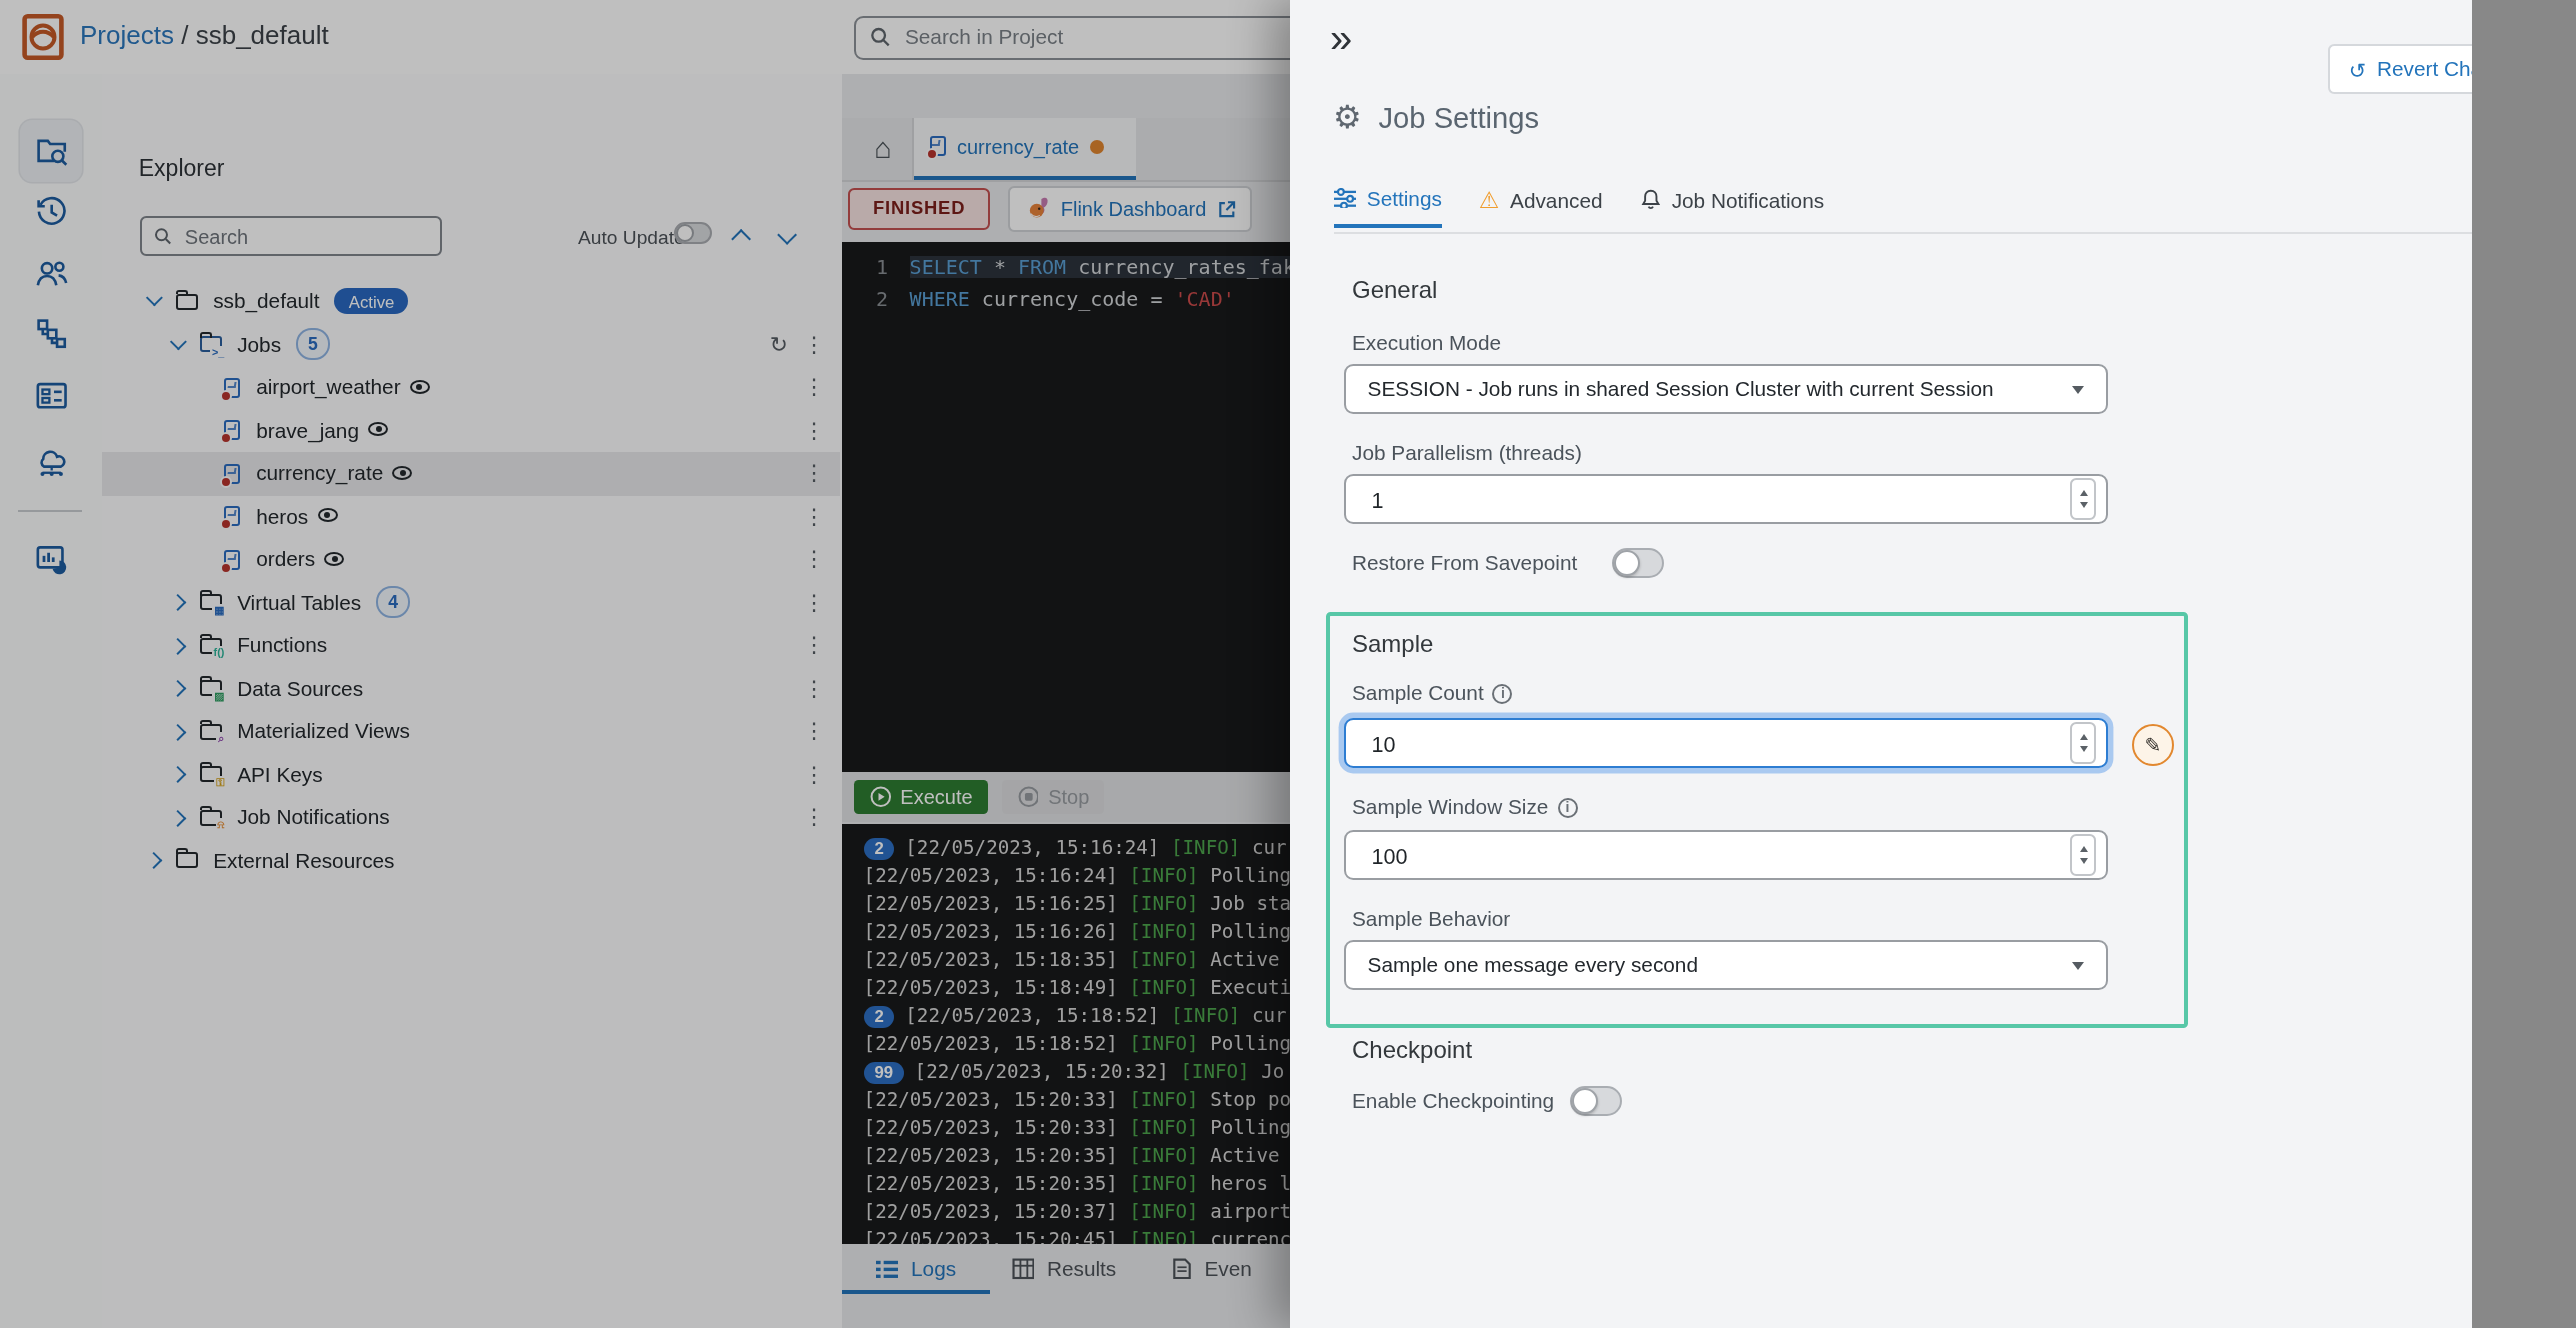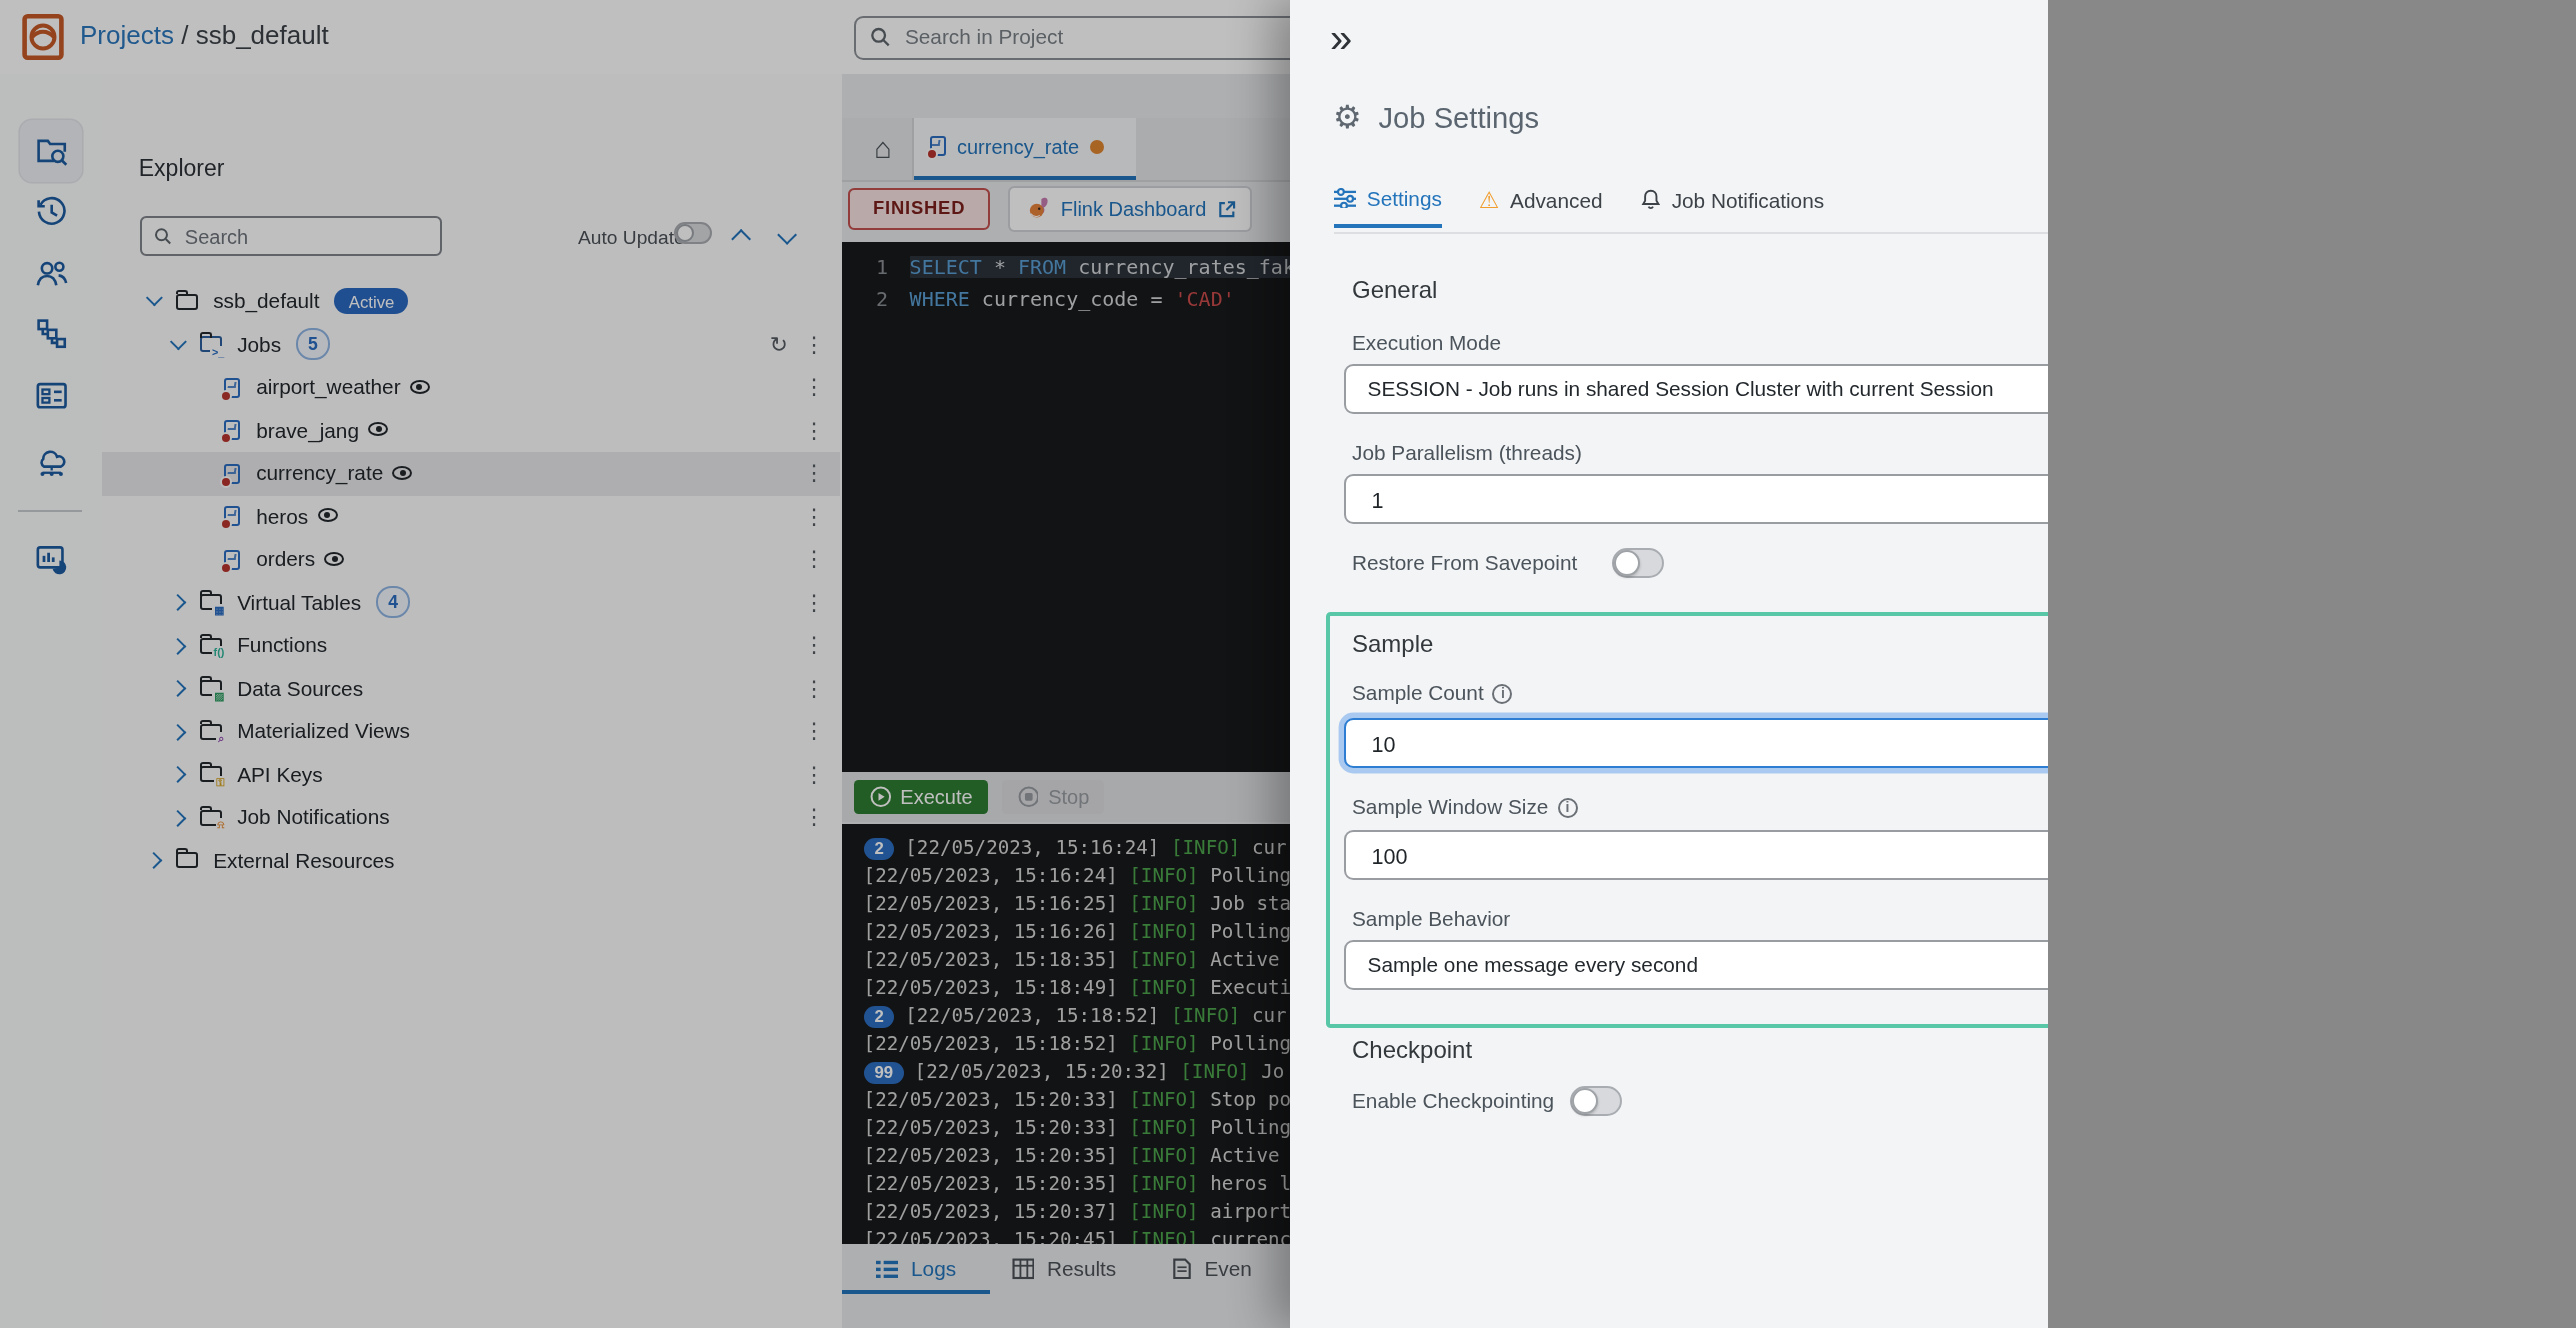--- a/index.html
+++ b/index.html
@@ -1,16 +1,16 @@
 <!DOCTYPE html>
 <html style="font-size:12.3px"><head>
 <meta charset="utf-8">
 <style>
   html,body{margin:0;padding:0;background:#888;}
-  .viewport{position:relative;width:2048px;height:1329px;overflow:hidden;background:#eceef0;}
+  .viewport{position:relative;width:2472px;height:1329px;overflow:hidden;background:#eceef0;}
   .stage{position:absolute;left:0;top:0;width:1288px;height:664px;transform:scale(2);transform-origin:0 0;
          font-family:"Liberation Sans",sans-serif;background:#eef0f2;overflow:hidden;}
   
   .hdr{position:absolute;left:0;top:0;width:1288px;height:37px;background:#ffffff;border-bottom:0.8px solid #dcdee1;}
   .logo{position:absolute;left:10.8px;top:7px;width:21px;height:23px;}
   .crumb{position:absolute;left:40px;top:10px;font-size:13px;color:#3c4248;}
   .crumb .lnk{color:#2b77bd;}
   .hsearch{position:absolute;left:427px;top:7.7px;width:307px;height:22px;border:0.8px solid #8d9298;border-radius:4.6px;
            background:#fff;display:flex;align-items:center;padding:0 7px;box-sizing:border-box;gap:5.4px;}
   .hsearch input{border:none;outline:none;font-size:10.4px;color:#3c4248;background:transparent;width:100%;font-family:inherit;}

